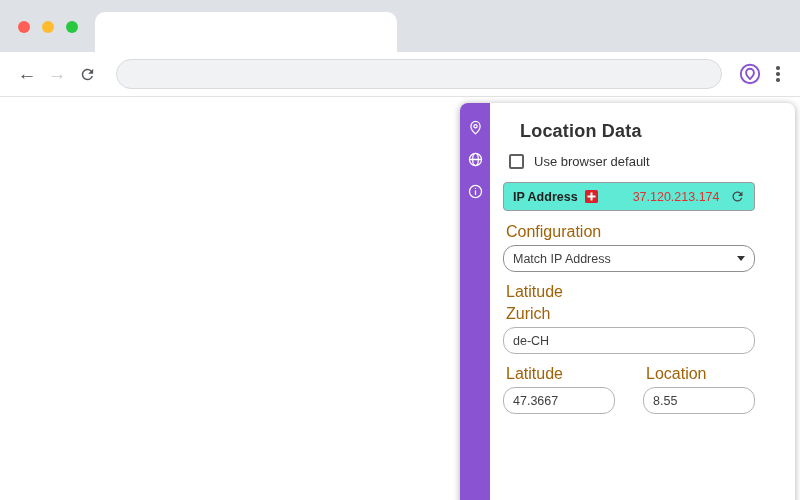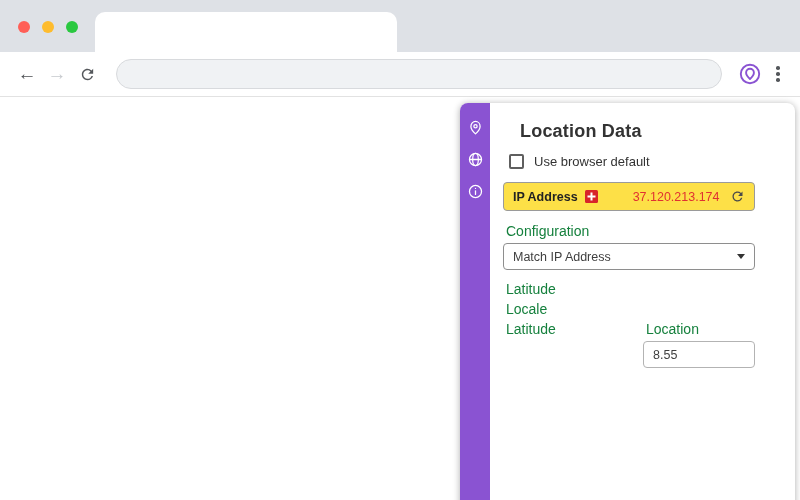--- a/index.html
+++ b/index.html
@@ -69,30 +69,30 @@
   }
   .check-row { display: flex; align-items: center; gap: 10px; margin: 0 0 13px 6px; }
   .checkbox {
     width: 15px; height: 15px; border: 2px solid #5f5f5f; border-radius: 2px;
     background: #fff; cursor: pointer; flex-shrink: 0;
   }
   .check-label { font-size: 13px; color: #333; }
   .ip-box {
     display: flex; align-items: center; gap: 7px;
     border: 1px solid #9a9a9a; border-radius: 4px; height: 29px;
-    padding: 0 9px; margin-bottom: 12px; background: #fde047;
+    padding: 0 9px; margin-bottom: 12px; background: #5eead4;
   }
   .ip-label { font-size: 12.5px; font-weight: 700; color: #222; }
   .flag svg { display: block; }
   .flag .bg { fill: var(--flag-red, #d8232a); }
   .ip-value { font-size: 12.5px; color: var(--ip-text, #e03131); margin-left: 28px; }
   .ip-refresh { margin-left: auto; color: #4a4a4a; cursor: pointer; display: flex; }
-  .field-label { font-size: 14px; color: #15803d; margin: 0 0 4px 3px; }
+  .field-label { font-size: 16px; color: #a16207; margin: 0 0 4px 3px; }
   .field-box, input.field-box {
-    width: 100%; border: 1px solid #b3b3b3; border-radius: 4px; height: 27px;
+    width: 100%; border: 1px solid #b3b3b3; border-radius: 12px; height: 27px;
     display: flex; align-items: center; padding: 0 9px;
     font-size: 12.5px; color: #3f3f3f; margin-bottom: 11px; background: #fff;
     font-family: "Liberation Sans", sans-serif; outline: none;
   }
   .select { border-color: #8e8e8e; cursor: pointer; }
   .caret {
     margin-left: auto; width: 0; height: 0;
     border-left: 4.5px solid transparent; border-right: 4.5px solid transparent;
     border-top: 5px solid #333;
   }
@@ -192,26 +192,28 @@
             <span>Match IP Address</span>
             <span class="caret"></span>
           </div>
         </div>
 
         <div>
           <div class="field-label">Latitude</div>
         </div>
 
         <div>
-          <div class="field-label">Locale</div>
+          <div class="field-label">Zurich</div>
+          <input class="field-box" value="de-CH" style="">
         </div>
 
         <div class="coord-row">
           <div class="coord-col">
             <div class="field-label">Latitude</div>
+            <input class="field-box" value="47.3667" style="">
           </div>
           <div class="coord-col">
             <div class="field-label">Location</div>
             <input class="field-box" value="8.55" style="">
           </div>
         </div>
       </div>
     </div>
 
   </div>

